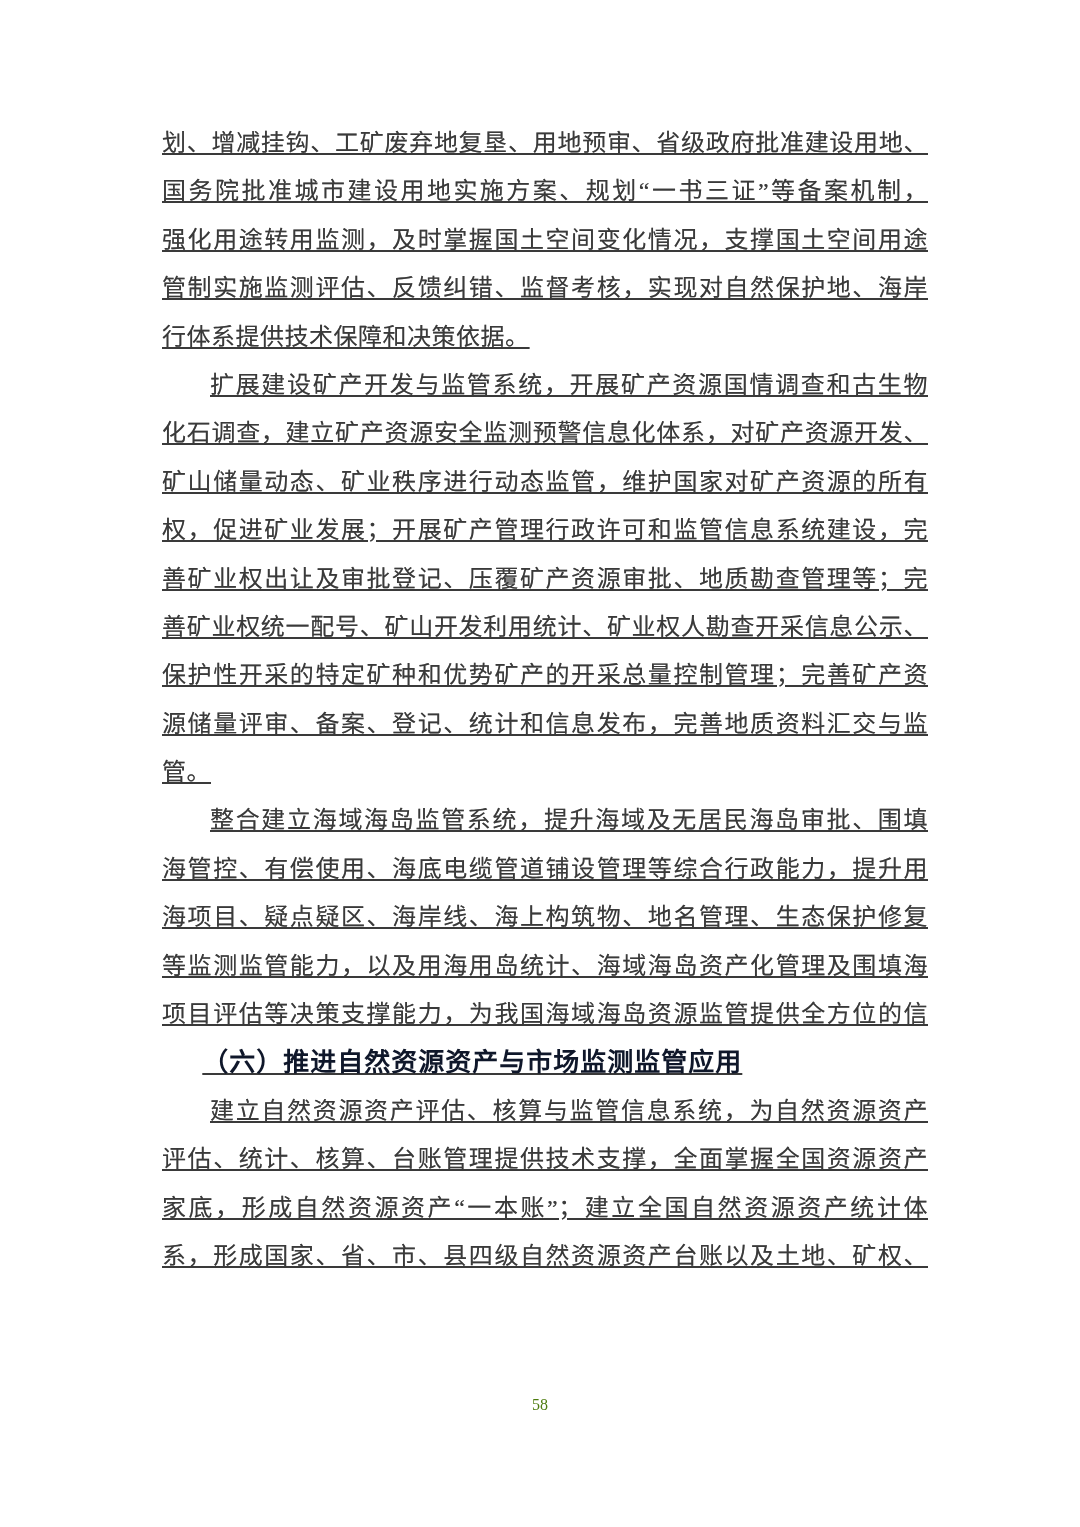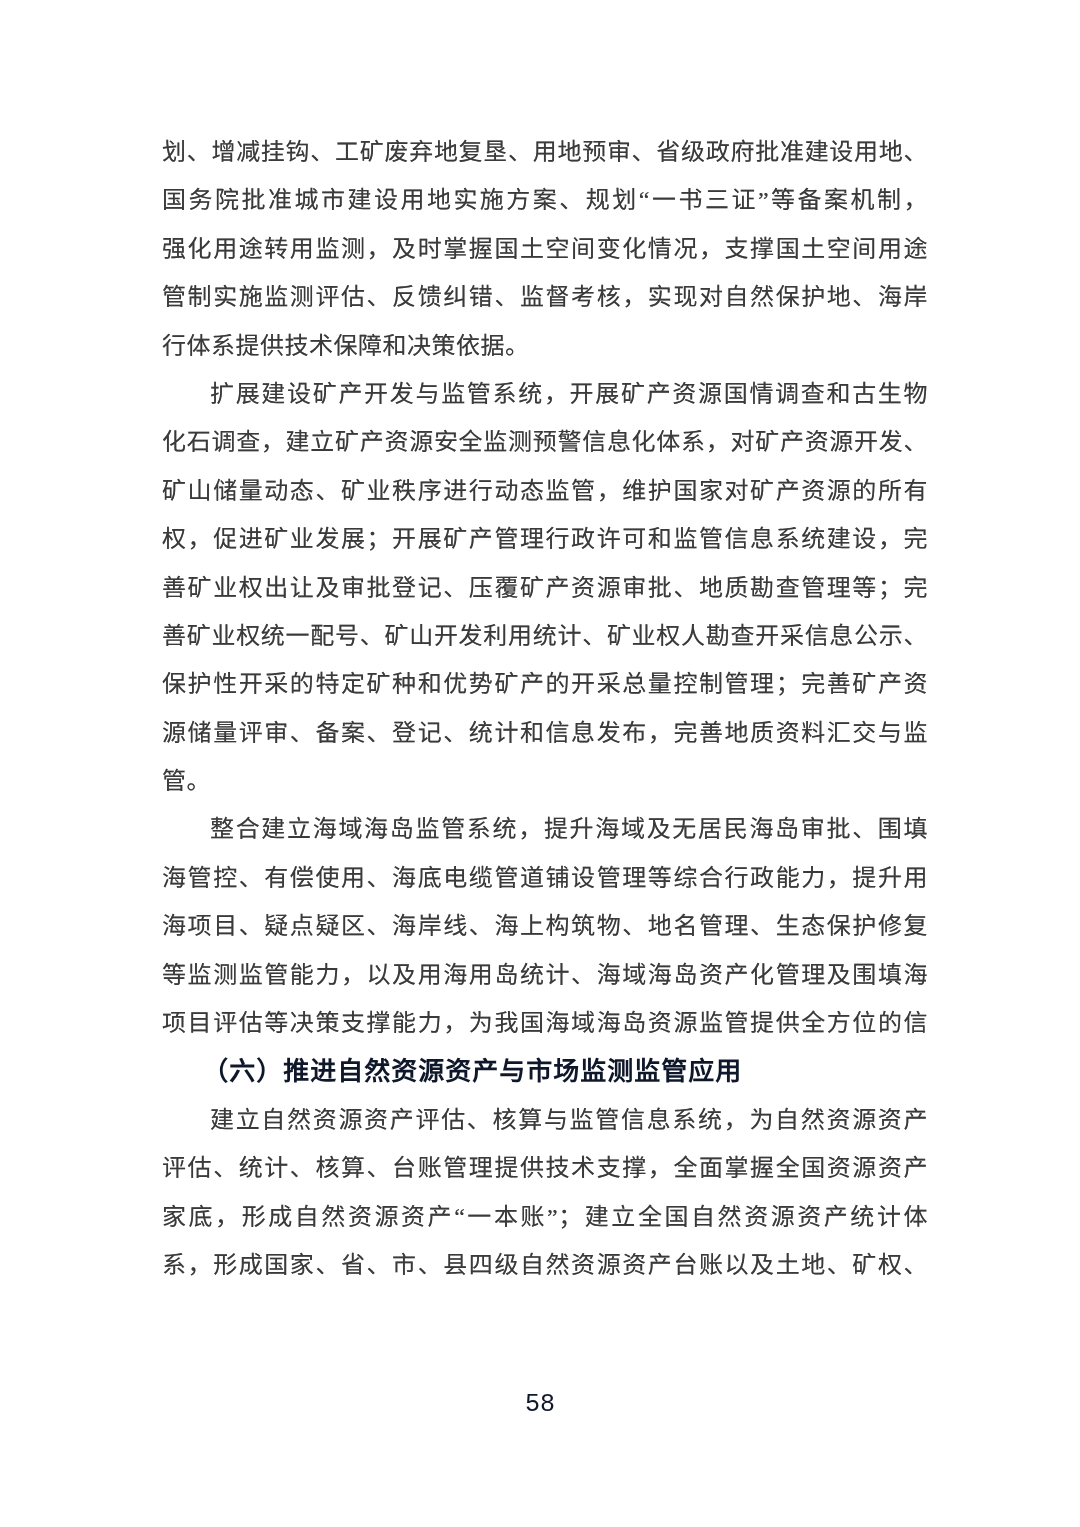--- a/index.html
+++ b/index.html
@@ -11,23 +11,24 @@
     position: relative;
     width: 1080px;
     height: 1527px;
     background: #ffffff;
     overflow: hidden;
     font-family: "Liberation Serif", serif;
   }
   .content {
     position: absolute;
     left: 162px;
-    top: 128px;
+    top: 119px;
     width: 766px;
     color: #3a3a3a;
+    text-decoration: underline;
   }
   .line {
     font-size: 24px;
     height: 48.4px;
     line-height: 48.4px;
     letter-spacing: 0.5px;
     text-shadow: 0 0 0.6px rgba(70, 70, 70, 0.55);
   }
   .justify {
     text-align: justify;
@@ -48,24 +49,24 @@
     text-indent: 1.55em;
     letter-spacing: 1px;
     text-shadow: none;
   }
   .page-number {
     position: absolute;
     top: 1390px;
     left: 0;
     width: 100%;
     text-align: center;
-    font-size: 25px;
+    font-size: 16px;
     line-height: 30px;
-    color: #0f172a;
-    font-family: Liberation Mono, monospace;
+    color: #4d7c0f;
+    font-family: Liberation Serif, serif;
   }
 </style>
 </head>
 <body>
 
 <div class="page">
   <div class="content">
 
     <div class="line justify">划、增减挂钩、工矿废弃地复垦、用地预审、省级政府批准建设用地、</div>
     <div class="line justify">国务院批准城市建设用地实施方案、规划“一书三证”等备案机制，</div>

